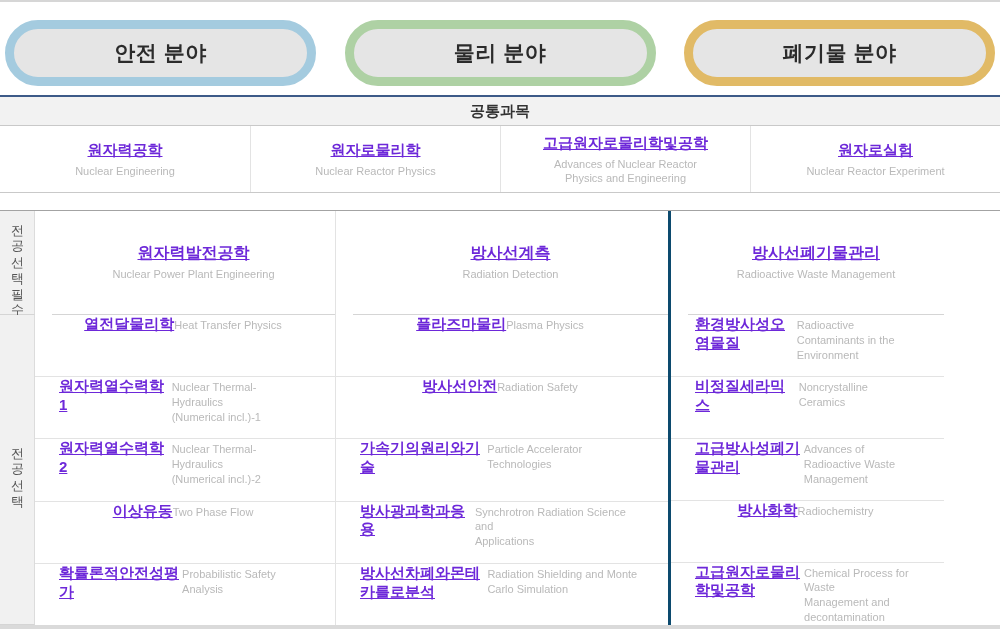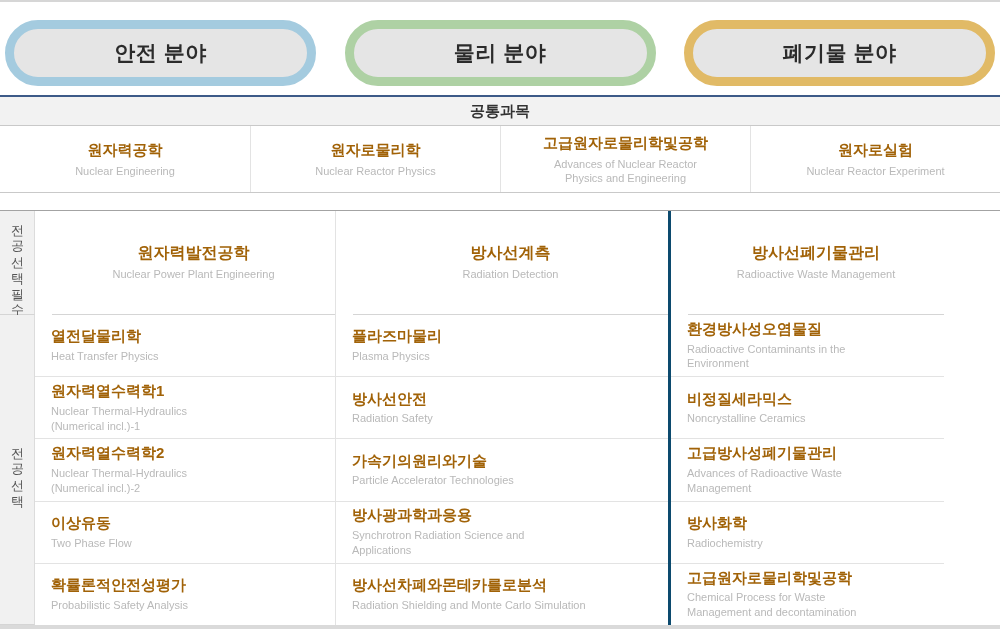--- a/index.html
+++ b/index.html
@@ -18,42 +18,42 @@
   
   .common-header { margin-top: 9px; height: 31px; background: #f2f2f2;
     border-top: 2px solid #3d5a88; border-bottom: 1px solid #c9c9c9;
     display: flex; align-items: center; justify-content: center; }
   .common-header span { font-size: 15px; font-weight: bold; color: #333; }
   .common-row { display: flex; height: 67px; border-bottom: 1px solid #c9c9c9; }
   .common-cell { flex: 1 1 25%; display: flex; flex-direction: column; align-items: center; justify-content: center;
     border-left: 1px solid #e3e3e3; text-align: center; padding-top: 2px; }
   .common-cell:first-child { border-left: none; }
 
-  .ko { font-size: 15px; font-weight: bold; color: #a16207; line-height: 1.25; }
+  .ko { font-size: 15px; font-weight: bold; color: #6d28d9; line-height: 1.25; text-decoration: underline; }
   .en { font-size: 11px; color: #b9b9b9; line-height: 1.35; margin-top: 4px; white-space: pre-line; }
 
   
   .major-table { margin-top: 17px; height: 415px; display: flex; border-top: 1px solid #a3a3a3; }
   .side { width: 35px; display: flex; flex-direction: column; }
   .side-cell { background: #f1f1f1; border-right: 1px solid #dcdcdc; border-bottom: 1px solid #d5d5d5;
     display: flex; align-items: center; justify-content: center; }
   .side-cell.req-h { height: 104px; }
   .side-cell.opt-h { flex: 1; }
   .vtext { writing-mode: vertical-rl; text-orientation: upright; font-size: 13px; color: #555; letter-spacing: 3px; }
 
   .tcol { display: flex; flex-direction: column; }
   .tcol.c1 { width: 300px; }
   .tcol.c2 { width: 333px; border-left: 1px solid #e3e3e3; }
   .tcol.c3 { width: 276px; border-left: 3px solid #0c4a6e; }
 
   .req-cell { height: 104px; display: flex; flex-direction: column; align-items: center; justify-content: center;
     border-bottom: 1px solid #d5d5d5; text-align: center; margin-left: 17px; }
   .req-cell .ko { font-size: 16px; }
-  .elective { flex: 1; display: flex; flex-direction: column; justify-content: center;
-    border-bottom: 1px solid #e3e3e3; padding-left: 16px; padding-right: 28px; }
+  .elective { flex: 1; display: flex; justify-content: center;
+    border-bottom: 1px solid #e3e3e3; padding-left: 24px; padding-right: 28px; }
   .elective:last-child { border-bottom: none; }
   .elective .ko { font-weight: bold; }
   .elective .en { margin-top: 3px; }
   .c1 .elective .en, .c3 .elective .en { max-width: 235px; }
 
   .bottom-bar { height: 4px; background: #dadada; width: 100%; }
 </style>
 </head>
 <body>
 

